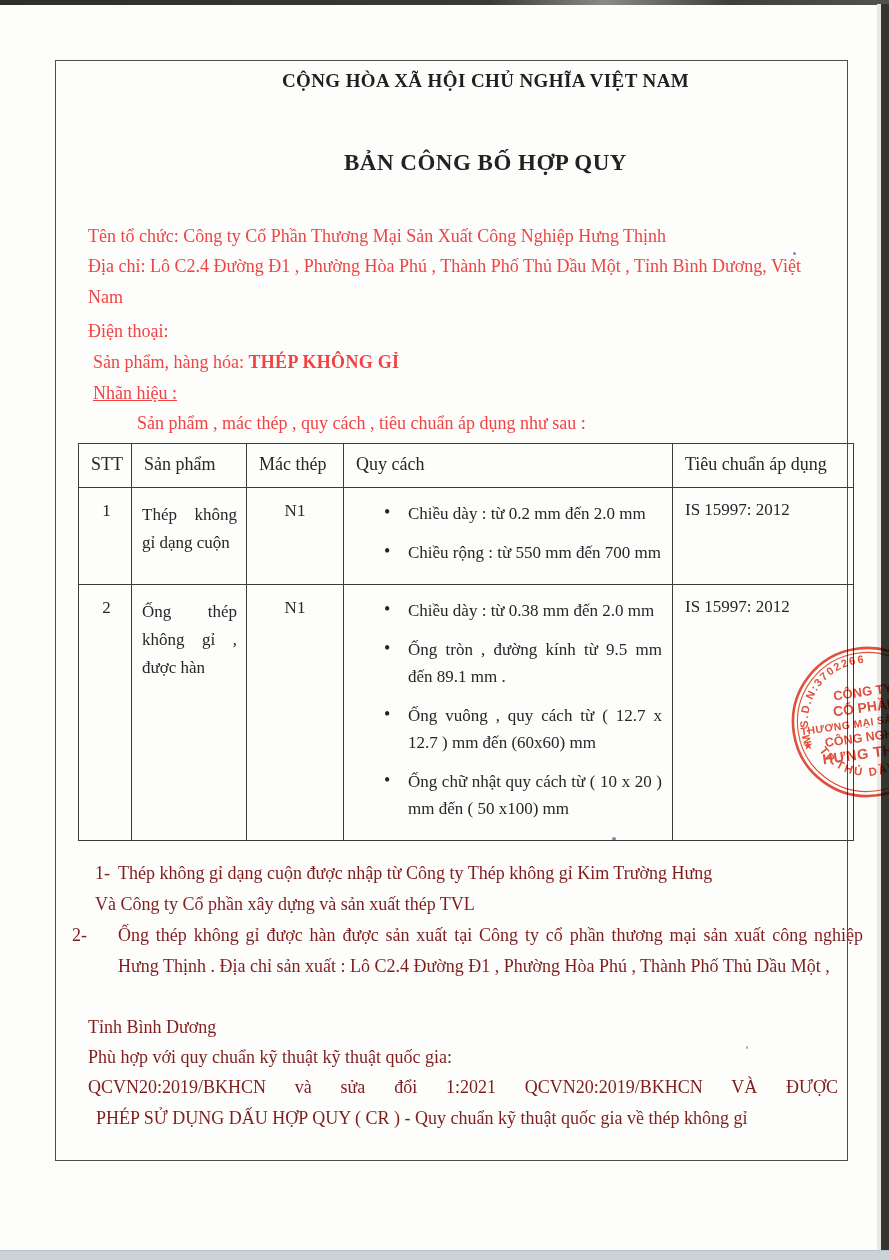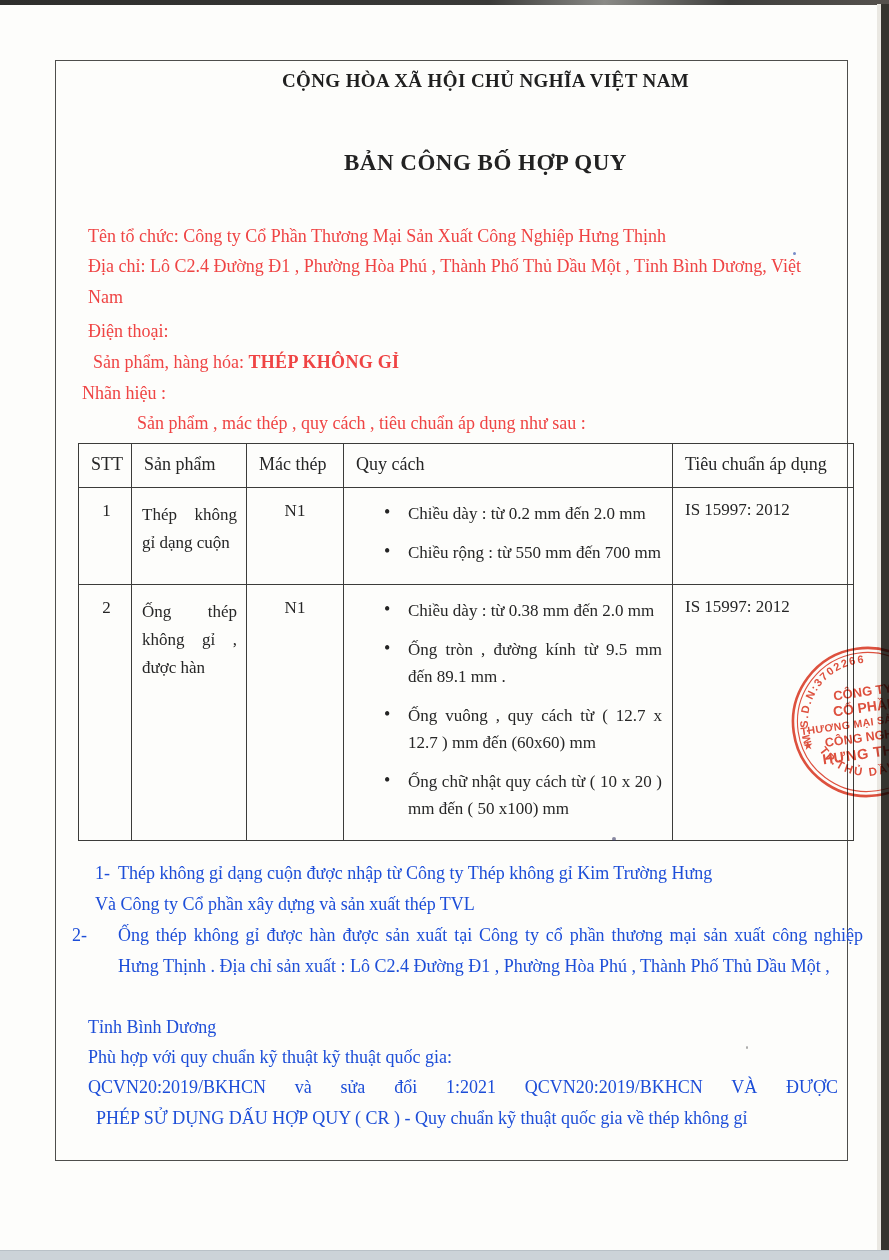--- a/index.html
+++ b/index.html
@@ -27,41 +27,41 @@
   .motto .u { display:inline-block; border-bottom:2.4px solid #1c1c1c; padding:0 2px 2px 17px; }
   .doc-title { top:150px; font-weight:bold; font-size:23px; letter-spacing:.5px; color:#222; }
   .doc-number { top:190px; font-size:18.5px; }
 
   .body-text { font-size:18px; line-height:31px; color:#ef4444; }
   .org-line      { left:88px; top:221px; width:730px; }
   .address-line  { left:88px; top:251px; width:722px; }
   .phone-label   { left:88px; top:316px; }
   .product-line  { left:93px; top:347px; }
   .product-line b{ letter-spacing:.3px;margin-top:20px; }
-  .brand-label   { left:82px; top:378px; }
+  .brand-label   { left:93px; top:378px;text-decoration:underline; }
   .table-intro   { left:93px; top:408px;margin-left:44px; }
 
   table.spec { position:absolute; left:78px; top:443px; width:775px;
                border-collapse:collapse; table-layout:fixed; font-size:17px; color:#262626; }
   table.spec th, table.spec td { border:1.6px solid #3c3c3a; vertical-align:top; }
   table.spec th { font-weight:normal; font-size:18px; text-align:left; padding:10px 6px 10px 12px; height:44px; box-sizing:border-box; }
   th.c-stt, td.c-stt { text-align:center; padding-left:4px; }
   td.c-stt { padding-top:13px; }
   td.c-prod { padding:13px 9px 0 10px; text-align:justify; line-height:28px; }
   td.c-grade { text-align:center; padding-top:13px; }
   td.c-specs { padding:12px 10px 6px 38px; }
   td.c-std { padding:12px 6px 0 12px; }
   tr.r1 { height:93px; } tr.r2 { height:238px; }
 
   ul.specs { margin:0; padding:0; list-style:none; }
   ul.specs li { position:relative; padding-left:26px; margin:0 0 12px 0;
                 text-align:justify; line-height:27px; }
   ul.specs li::before { content:"•"; position:absolute; left:2px; top:-1px; font-size:18px; color:#242424; }
 
-  .note { font-size:18px; line-height:31px; color:#1d4ed8; }
+  .note { font-size:18px; line-height:31px; color:#7f1d1d; }
   .note .num { display:inline-block; width:23px; }
   .note1-l1 { left:95px; top:858px; width:740px; }
   .note1-l2 { left:95px; top:889px; width:740px; }
   .note2    { left:95px; top:920px; width:745px; padding-left:23px; text-indent:-23px;
               text-align:justify; box-sizing:content-box; }
   .province { left:88px; top:1012px; }
   .conf-label { left:88px; top:1042px; }
   .conf-l1 { left:88px; top:1072px; width:750px; text-align:justify; text-align-last:justify; }
   .conf-l2 { left:52px; top:1103px; width:778px;margin-left:44px; }
 

